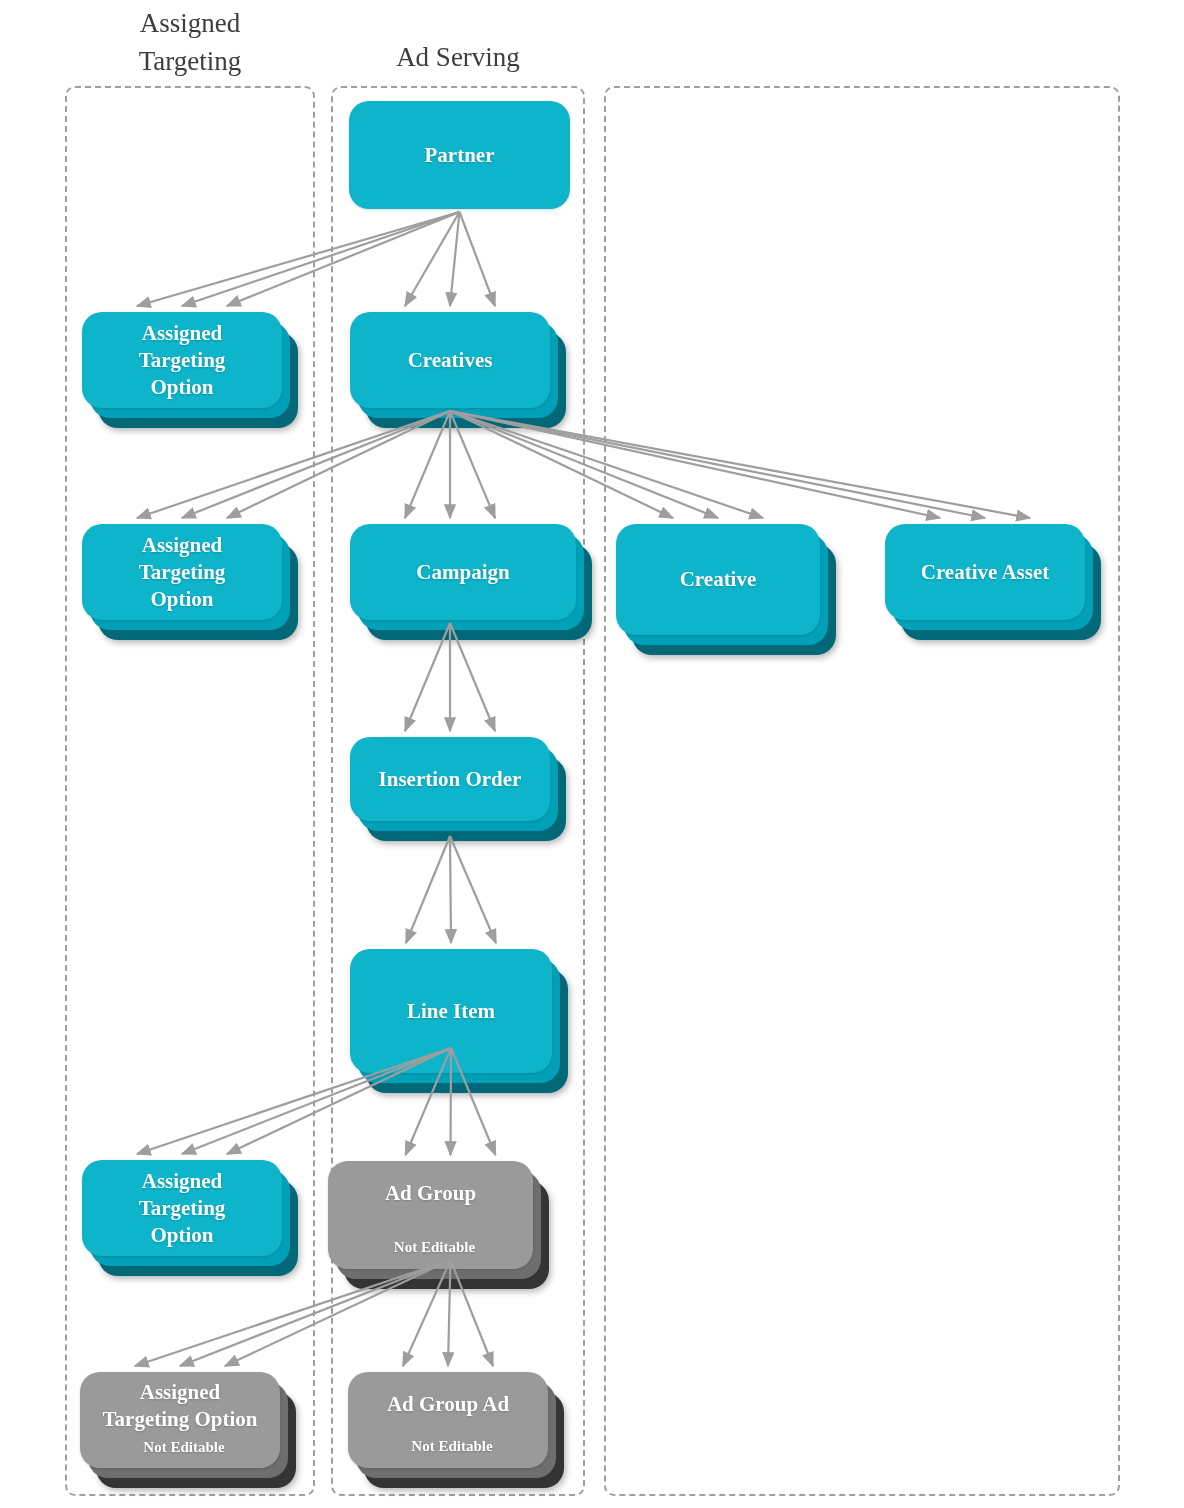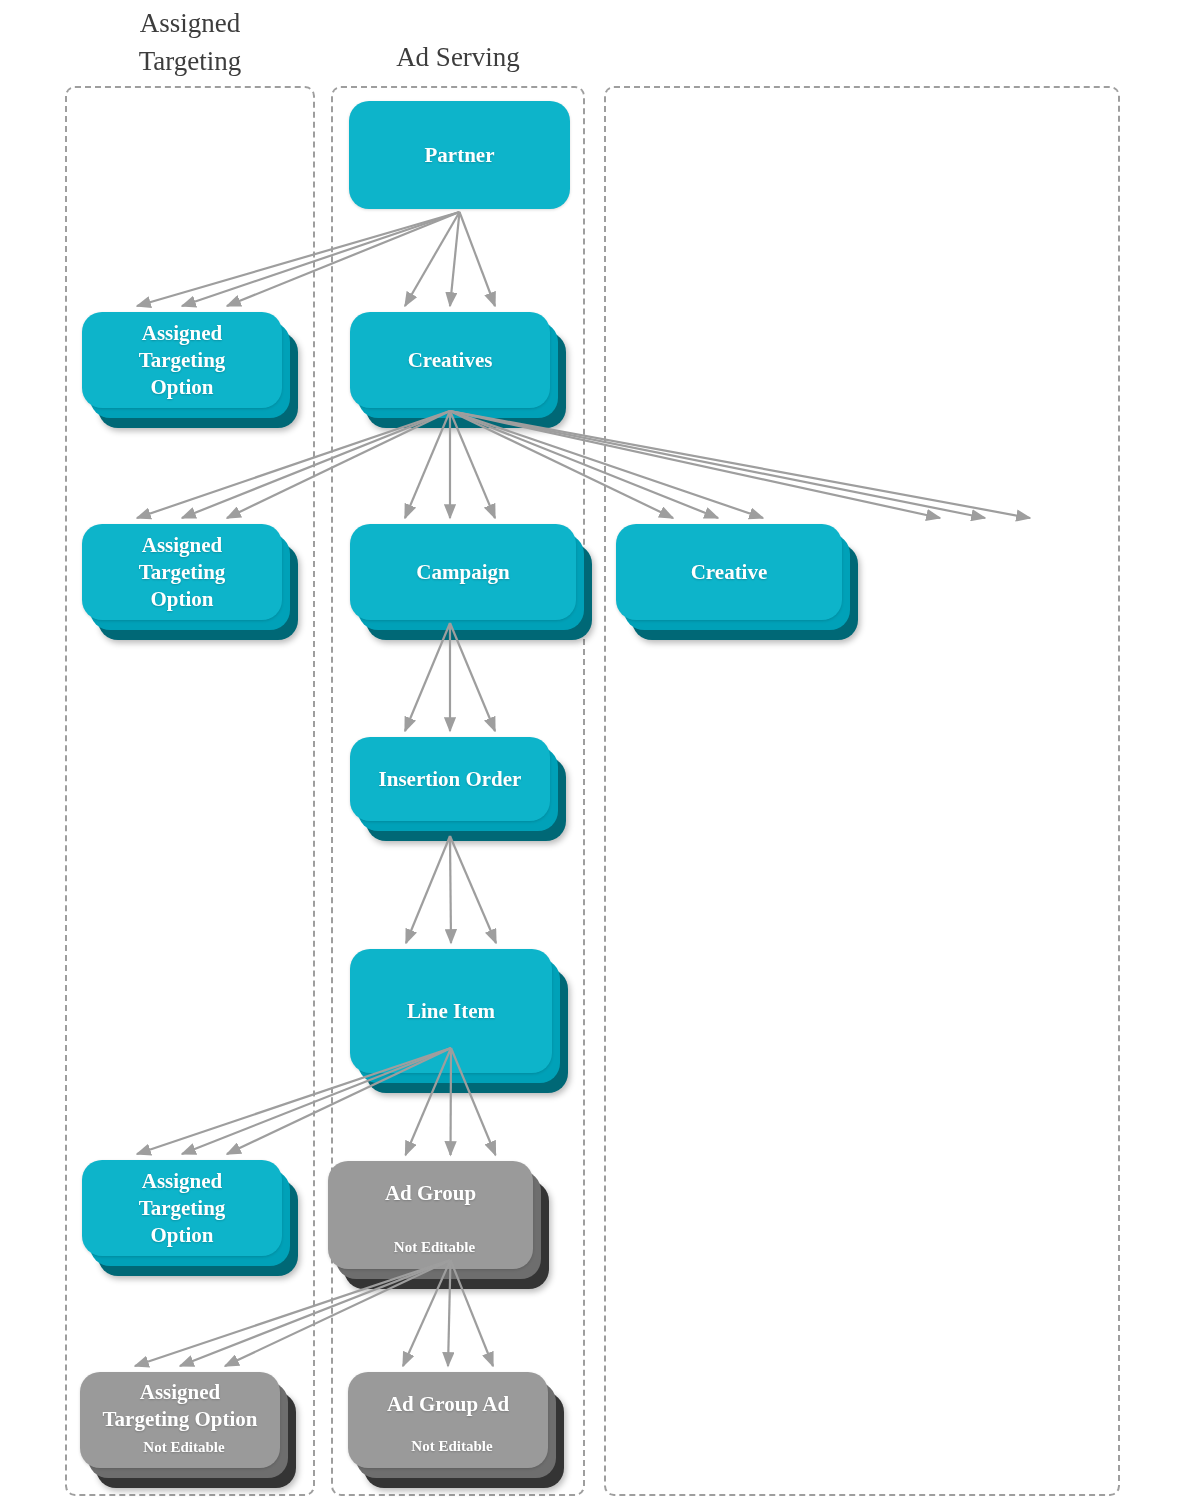--- a/index.html
+++ b/index.html
@@ -97,28 +97,35 @@
   </div>
 
   <div class="node stacked cyan" style="left: 350px; top: 524px; width: 226px; height: 96px;">
     <div class="layer back"></div>
     <div class="layer mid"></div>
     <div class="layer front">
       <div class="label">Campaign</div>
     </div>
   </div>
 
-  <div class="node stacked cyan" style="left: 616px; top: 524px; width: 204px; height: 96px; padding-left: 22px;">
+  <div class="node stacked cyan" style="left: 616px; top: 524px; width: 204px; height: 111px;">
     <div class="layer back"></div>
     <div class="layer mid"></div>
     <div class="layer front">
       <div class="label">Creative</div>
     </div>
   </div>
 
+  <div class="node stacked cyan" style="left: 885px; top: 524px; width: 200px; height: 96px;">
+    <div class="layer back"></div>
+    <div class="layer mid"></div>
+    <div class="layer front">
+      <div class="label">Creative Asset</div>
+    </div>
+  </div>
 
   <div class="node stacked cyan" style="left: 350px; top: 737px; width: 200px; height: 84px;">
     <div class="layer back"></div>
     <div class="layer mid"></div>
     <div class="layer front">
       <div class="label">Insertion Order</div>
     </div>
   </div>
 
   <div class="node stacked cyan" style="left: 350px; top: 949px; width: 202px; height: 124px;">

